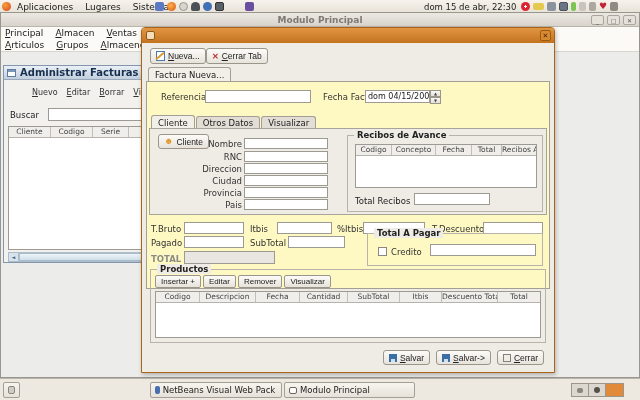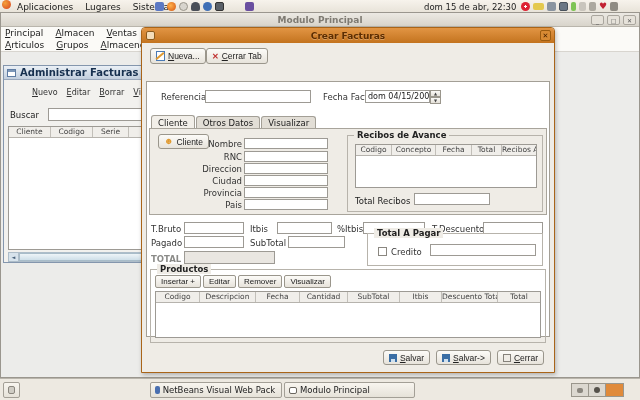--- a/index.html
+++ b/index.html
@@ -5,21 +5,21 @@
   * { margin:0; padding:0; box-sizing:border-box; }
   html,body { width:640px; height:400px; }
   body { font-family:"DejaVu Sans", sans-serif; font-size:9px; color:#222; }
   #screen { position:relative; width:640px; height:400px; overflow:hidden; background:#ececea; }
   .abs { position:absolute; }
   .nowrap { white-space:nowrap; overflow:hidden; }
 
   
   #top-panel { left:0; top:0; width:640px; height:14px;
     background:linear-gradient(#f7f3ec,#e7e2d8); border-bottom:1px solid #b9b5ac;
-    display:flex; }
+    display:flex; align-items:center; }
   .panel-menu { font-size:9px; color:#1a1a1a; padding:0 6px; height:13px; display:flex; align-items:center; gap:3px; }
   .mini { display:inline-block; width:9px; height:9px; border-radius:2px; }
   #panel-launchers { position:absolute; left:155px; top:2px; display:flex; gap:3px; }
   #panel-clock { position:absolute; left:424px; top:2px; font-size:8.5px; color:#222; }
   #panel-tray { position:absolute; left:521px; top:2px; display:flex; gap:3px; align-items:center; }
   .heart { color:#c22233; font-size:9px; line-height:9px; }
 
   
   #main-window { left:0; top:12px; width:640px; height:366px; background:#ececea;
     border:1px solid #9a968e; }
@@ -79,21 +79,21 @@
   #btn-cerrar-tab { left:64px; top:20px; height:16px; }
   .ico-newform { width:9px; height:10px; background:#fff; border:1px solid #4a7ab5; position:relative; }
   .ico-newform::after { content:""; position:absolute; left:-2px; top:3px; width:10px; height:2px;
     background:#e09a30; transform:rotate(-40deg); }
   .redx { color:#c03030; font-size:8px; font-weight:bold; }
 
   .tab { background:#f2efe9; border:1px solid #a39f96; border-bottom:none; border-radius:3px 3px 0 0;
     font-size:8.5px; padding:0 6px; height:14px; display:inline-flex; align-items:center; }
   .tab.unsel { background:#e2ded6; height:13px; align-self:flex-end; }
   #dlg-tab { left:6px; top:39px; }
-  #tabpanel { left:4px; top:53px; width:404px; height:256px; border:1px solid #a39f96; background:#ffffff; }
+  #tabpanel { left:4px; top:53px; width:404px; height:208px; border:1px solid #a39f96; background:#fef9c3; }
 
   #lbl-referencia { left:14px; top:10px; }
   #fld-referencia { left:58px; top:8px; width:106px; height:13px; }
   #lbl-fecha { left:176px; top:10px; }
   #spinner { left:218px; top:8px; width:76px; height:13px; display:flex; }
   #spinner .val { flex:1; background:#fff; border:1px solid #9d9a94; font-size:8px; padding:1px 2px; white-space:nowrap; overflow:hidden; }
   #spinner .arrows { width:11px; display:flex; flex-direction:column; }
   #spinner .arrows > div { flex:1; background:linear-gradient(#fbfaf7,#e4e0d8); border:1px solid #9a968c;
     font-size:4px; color:#444; display:flex; align-items:center; justify-content:center; }
 
@@ -231,33 +231,35 @@
       <div id="af-hscroll" class="abs">
         <span class="sb-btn">◄</span>
         <span class="sb-thumb"></span>
       </div>
     </div>
   </div>
 
   <div id="dialog" class="abs">
     <div id="dlg-titlebar" class="abs">
       <span id="dlg-icon"></span>
-      <div id="dlg-title">Crear Facturas</div>
       <div id="dlg-close">✕</div>
     </div>
 
     <button id="btn-nueva" class="abs btn">
       <span class="ico-newform"></span>
       <span class="mn"><u>N</u>ueva...</span>
     </button>
     <button id="btn-cerrar-tab" class="abs btn">
       <span class="redx">✕</span>
       <span class="mn"><u>C</u>errar Tab</span>
     </button>
 
+    <div id="dlg-tab" class="abs tab">
+      <span>Factura Nueva...</span>
+    </div>
 
     <div id="tabpanel" class="abs">
       <span class="abs tlabel" id="lbl-referencia">Referencia</span>
       <input id="fld-referencia" class="abs fld" style="">
       <span class="abs tlabel" id="lbl-fecha">Fecha Factura</span>
       <div id="spinner" class="abs">
         <span class="val">dom 04/15/2007</span>
         <span class="arrows">
           <div>▲</div>
           <div>▼</div>

